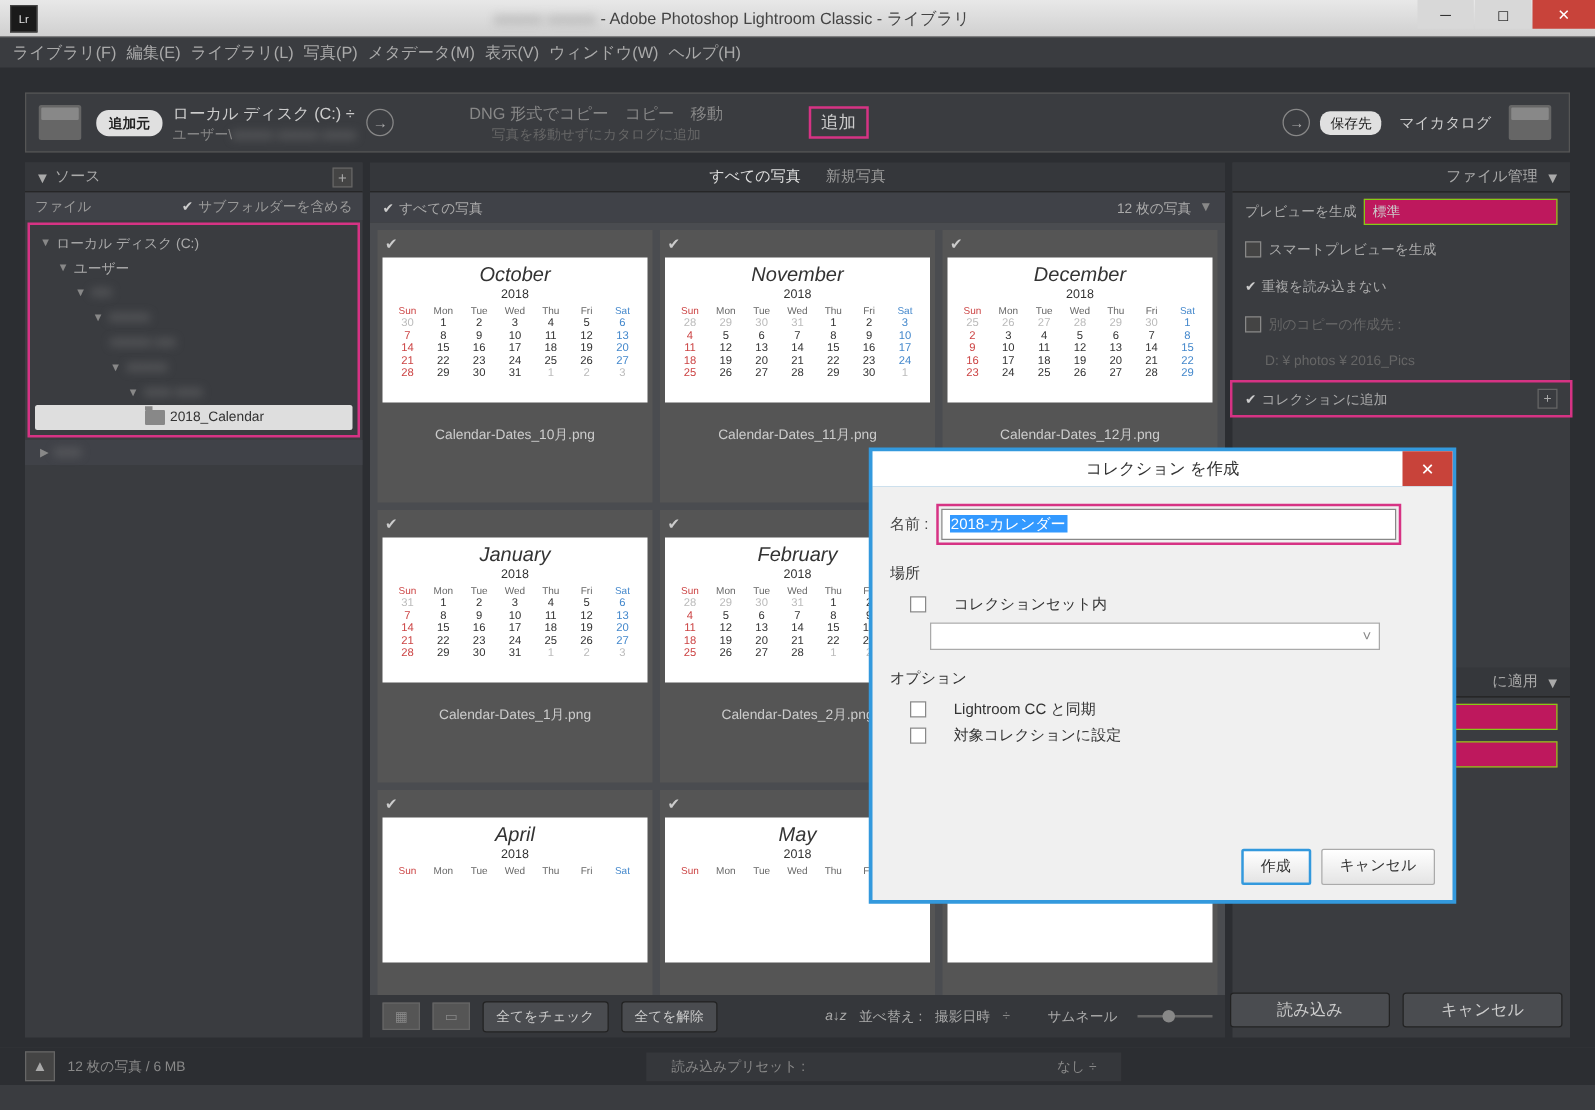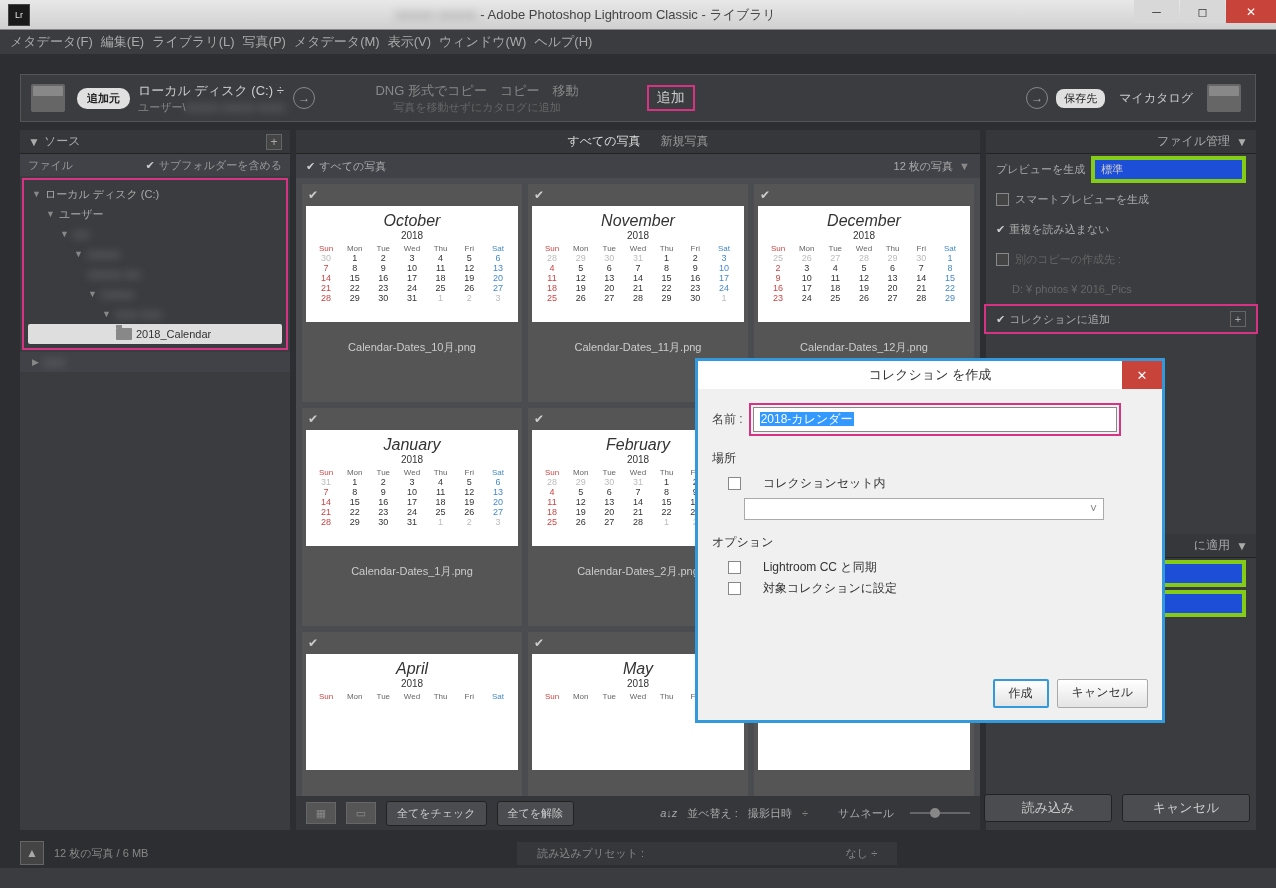--- a/index.html
+++ b/index.html
@@ -58,21 +58,21 @@
 .wk span.g{color:#bbb}
 .wk span.r{color:#c44}
 .wk span.b{color:#48c}
 .bottombar{height:34px;background:#35373b;display:flex;align-items:center;padding:0 10px;gap:10px;color:#aaa;font-size:11px}
 .gridic{width:30px;height:22px;background:#555;border:1px solid #666;display:flex;align-items:center;justify-content:center;color:#888}
 .barbtn{background:#4a4c50;padding:4px 10px;border:1px solid #222;border-radius:3px;color:#ccc}
 .ropt{height:30px;display:flex;align-items:center;padding:0 10px;font-size:11px;color:#aaa}
 .ropt.dis{color:#666}
 .ropt.hl{border:2px solid #d63384;margin:0 -2px}
 .ropt .plus{margin-left:auto;width:16px;height:16px;border:1px solid #666;display:flex;align-items:center;justify-content:center}
-.sel-box{background:#1d4ed8;border:4px solid #84cc16;padding:2px 6px;margin-left:6px;flex:1;color:#ccc}
+.sel-box{background:#be185d;border:1px solid #84cc16;padding:2px 6px;margin-left:6px;flex:1;color:#ccc}
 .stbar{height:30px;display:flex;align-items:center;padding:0 20px;background:#2c2e32;gap:10px}
 .stbtn{width:24px;height:24px;background:#444;border:1px solid #666}
 .ststxt{color:#888;font-size:11px}
 .presetbar{background:#35373b;color:#888;padding:4px 20px;font-size:11px;display:flex;align-items:center;width:380px;margin-left:auto;margin-right:auto}
 .presetbar .v{margin-left:auto}
 .bigbtn{width:128px;height:28px;background:#4a4c50;border:1px solid #222;border-radius:3px;display:flex;align-items:center;justify-content:center;color:#ccc;font-size:13px}
 .bigbtns{position:absolute;right:26px;bottom:66px;display:flex;gap:10px}
 .dialog{position:absolute;left:695px;top:358px;width:470px;height:365px;background:#3399dd;padding:3px}
 .dlg-title{height:28px;background:#fff;display:flex;align-items:center;justify-content:center;color:#333;font-size:13px;position:relative}
 .dlg-close{position:absolute;right:0;top:0;width:40px;height:28px;background:#c8433a;color:#fff;display:flex;align-items:center;justify-content:center;font-size:13px}
@@ -98,21 +98,21 @@
  <div class="lr-icon">Lr</div>
  <div class="title-txt"><span class="redact">xxxxxx xxxxxx</span><span> - Adobe Photoshop Lightroom Classic - ライブラリ</span></div>
  <div class="winbtns">
   <div class="winbtn">─</div>
   <div class="winbtn">◻</div>
   <div class="winbtn close">✕</div>
  </div>
 </div>
 
 <div class="menubar">
- <span>メタデータ(F)</span>
+ <span>ライブラリ(F)</span>
  <span>編集(E)</span>
  <span>ライブラリ(L)</span>
  <span>写真(P)</span>
  <span>メタデータ(M)</span>
  <span>表示(V)</span>
  <span>ウィンドウ(W)</span>
  <span>ヘルプ(H)</span>
 </div>
 
 <div class="mainarea">

